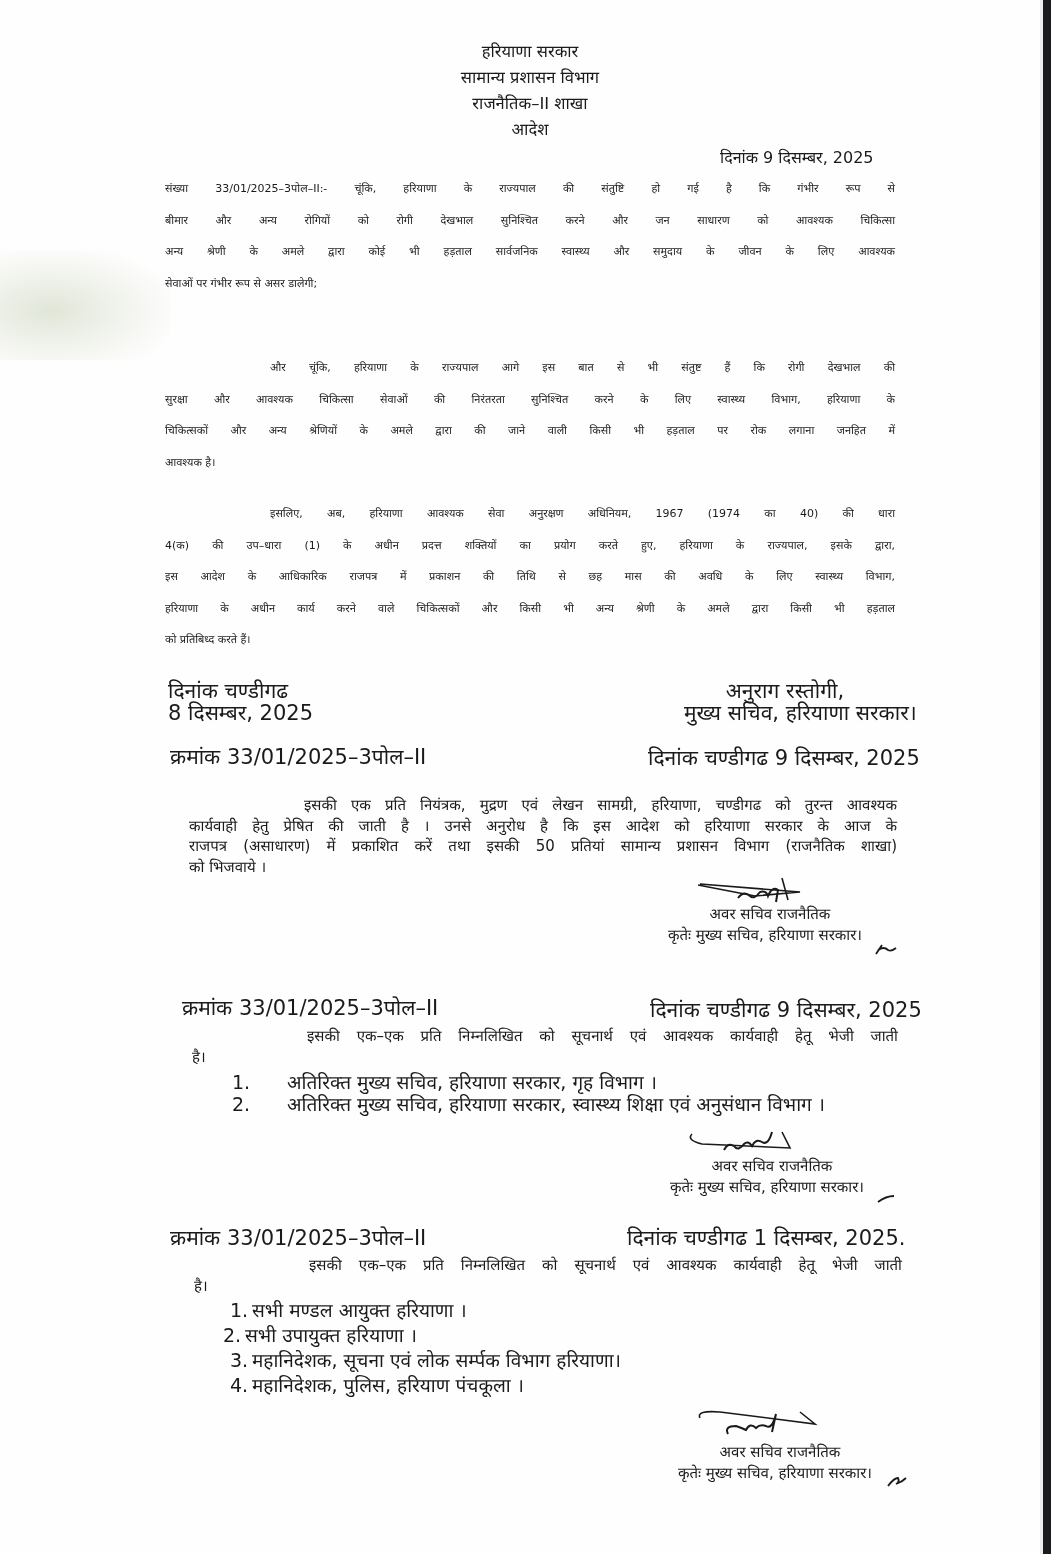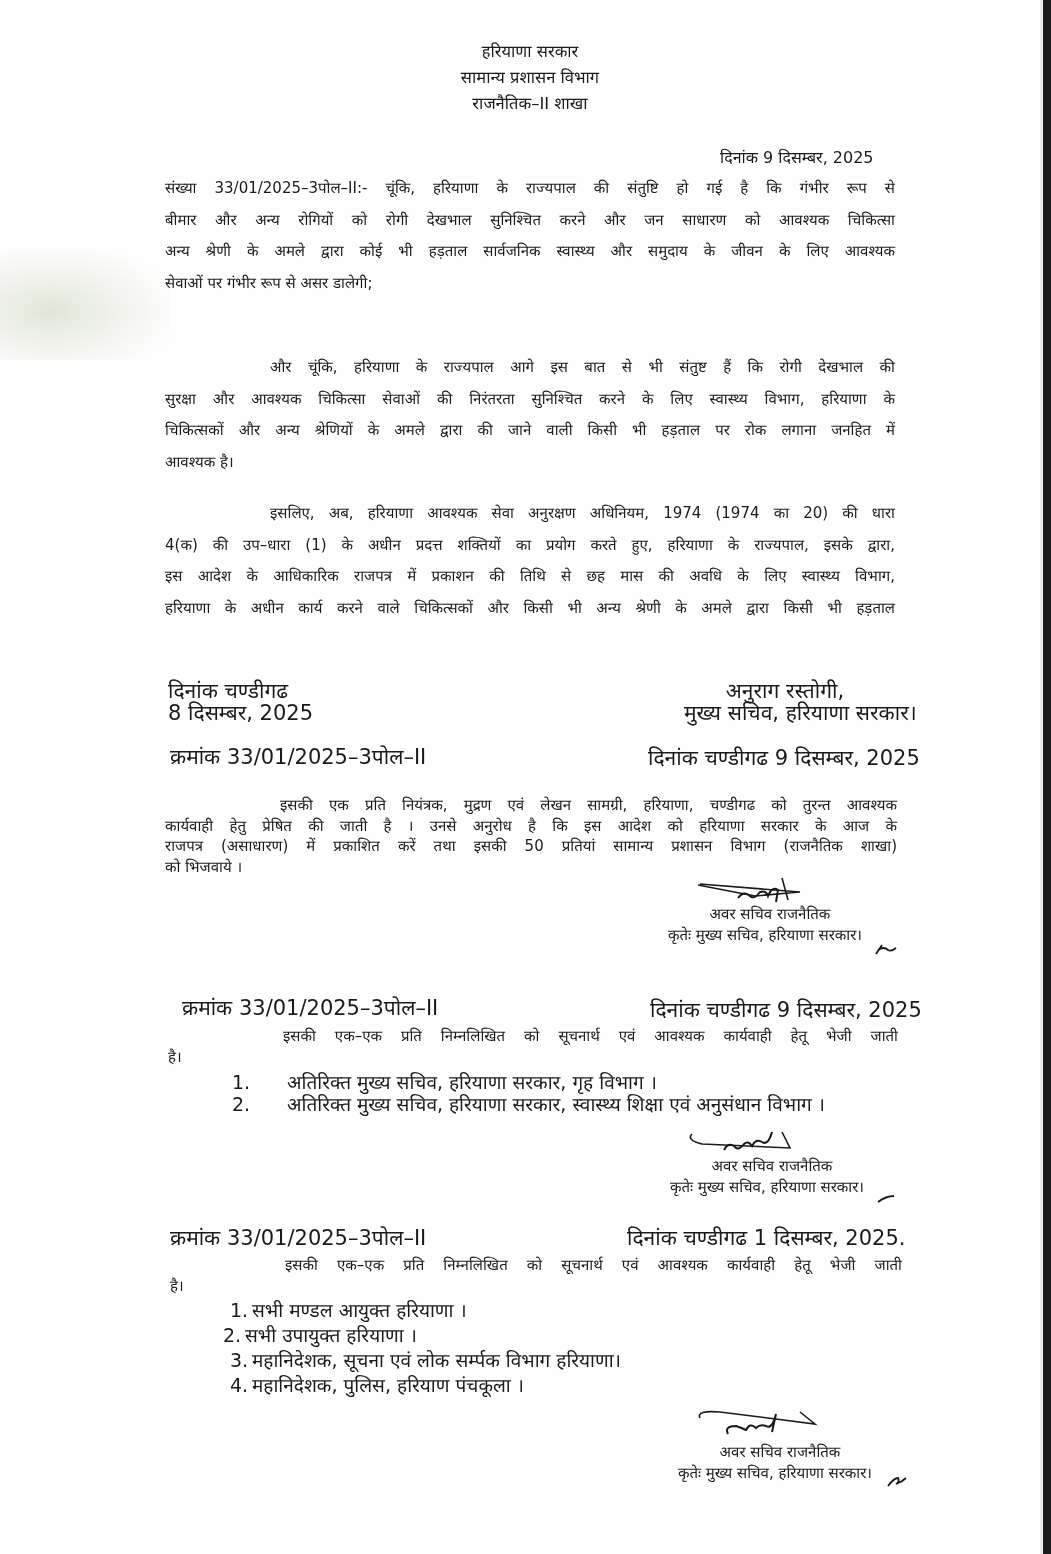--- a/index.html
+++ b/index.html
@@ -19,73 +19,75 @@
     }
     .edge-gray { position: absolute; left: 1040px; top: 0; width: 3px; height: 1554px; background: #ececee; }
     .edge-dark { position: absolute; left: 1043px; top: 0; width: 8px; height: 1554px; background: #1b1b1d; }
 
     .t { position: absolute; white-space: nowrap; font-size: 21px; line-height: 20px; }
     .center { text-align: center; }
     .head { font-size: 16.5px; line-height: 24px; }
 
     .para {
       position: absolute; left: 165px; width: 730px;
-      font-size: 15px; line-height: 31.5px; text-align: justify;
+      font-size: 11px; line-height: 31.5px; text-align: justify;
       text-align-last: left;
     }
     .para .ln { display: block; text-align: justify; text-align-last: justify; white-space: nowrap; }
     .para .ln.last { text-align-last: left; }
     .para .ln.indent { padding-left: 105px; }
 
     .cc {
       position: absolute; left: 165px; width: 732px;
       font-size: 15px; line-height: 20.5px;
     }
-    .cc .ln { display: block; white-space: nowrap; text-align: justify; text-align-last: justify; }
+    .cc .ln { display: block; white-space: nowrap; text-align: justify; text-align-last: justify; margin-left: 24px; }
     .cc .ln.last { text-align-last: left; }
     .cc .ln.indent { padding-left: 115px; }
 
     .list-item { position: absolute; white-space: nowrap; font-size: 19px; line-height: 20px; }
     .list-item .num { display: inline-block; }
 
     .sig { position: absolute; }
     .sig svg { display: block; }
     .sig-text { text-align: center; font-size: 15px; line-height: 21px; white-space: nowrap; }
   </style>
 </head>
 <body>
 
 <div class="page">
   <div class="smudge"></div>
 
   <div class="t head center" style="left:380px; top:40px; width:300px;">हरियाणा सरकार</div>
   <div class="t head center" style="left:380px; top:66px; width:300px;">सामान्य प्रशासन विभाग</div>
   <div class="t head center" style="left:380px; top:92px; width:300px;">राजनैतिक–II शाखा</div>
+  <div class="t head center" style="left:380px; top:118px; width:300px;">आदेश</div>
 
   <div class="t" style="left:720px; top:148px; font-size:16px;">दिनांक 9 दिसम्बर, 2025</div>
 
   <div class="para" style="top:173px;">
     <span class="ln">संख्या 33/01/2025–3पोल–II:- चूंकि, हरियाणा के राज्यपाल की संतुष्टि हो गई है कि गंभीर रूप से</span>
     <span class="ln">बीमार और अन्य रोगियों को रोगी देखभाल सुनिश्चित करने और जन साधारण को आवश्यक चिकित्सा</span>
     <span class="ln">अन्य श्रेणी के अमले द्वारा कोई भी हड़ताल सार्वजनिक स्वास्थ्य और समुदाय के जीवन के लिए आवश्यक</span>
     <span class="ln last">सेवाओं पर गंभीर रूप से असर डालेगी;</span>
   </div>
 
   <div class="para" style="top:352px;">
     <span class="ln indent">और चूंकि, हरियाणा के राज्यपाल आगे इस बात से भी संतुष्ट हैं कि रोगी देखभाल की</span>
     <span class="ln">सुरक्षा और आवश्यक चिकित्सा सेवाओं की निरंतरता सुनिश्चित करने के लिए स्वास्थ्य विभाग, हरियाणा के</span>
     <span class="ln">चिकित्सकों और अन्य श्रेणियों के अमले द्वारा की जाने वाली किसी भी हड़ताल पर रोक लगाना जनहित में</span>
     <span class="ln last">आवश्यक है।</span>
   </div>
 
   <div class="para" style="top:498px;">
-    <span class="ln indent">इसलिए, अब, हरियाणा आवश्यक सेवा अनुरक्षण अधिनियम, 1974 (1974 का 20) की धारा</span>
+    <span class="ln indent">इसलिए, अब, हरियाणा आवश्यक सेवा अनुरक्षण अधिनियम, 1967 (1974 का 40) की धारा</span>
     <span class="ln">4(क) की उप–धारा (1) के अधीन प्रदत्त शक्तियों का प्रयोग करते हुए, हरियाणा के राज्यपाल, इसके द्वारा,</span>
     <span class="ln">इस आदेश के आधिकारिक राजपत्र में प्रकाशन की तिथि से छह मास की अवधि के लिए स्वास्थ्य विभाग,</span>
     <span class="ln">हरियाणा के अधीन कार्य करने वाले चिकित्सकों और किसी भी अन्य श्रेणी के अमले द्वारा किसी भी हड़ताल</span>
+    <span class="ln last">को प्रतिबिध्द करते हैं।</span>
   </div>
 
   <div class="t" style="left:168px; top:681px;">दिनांक चण्डीगढ</div>
   <div class="t" style="left:168px; top:703px;">8 दिसम्बर, 2025</div>
   <div class="t center" style="left:690px; top:681px; width:190px;">अनुराग रस्तोगी,</div>
   <div class="t center" style="left:684px; top:703px; width:230px;">मुख्य सचिव, हरियाणा सरकार।</div>
 
   <div class="t" style="left:170px; top:747px;">क्रमांक 33/01/2025–3पोल–II</div>
   <div class="t" style="left:648px; top:748px;">दिनांक चण्डीगढ 9 दिसम्बर, 2025</div>
   <div class="cc" style="top:795px;">

